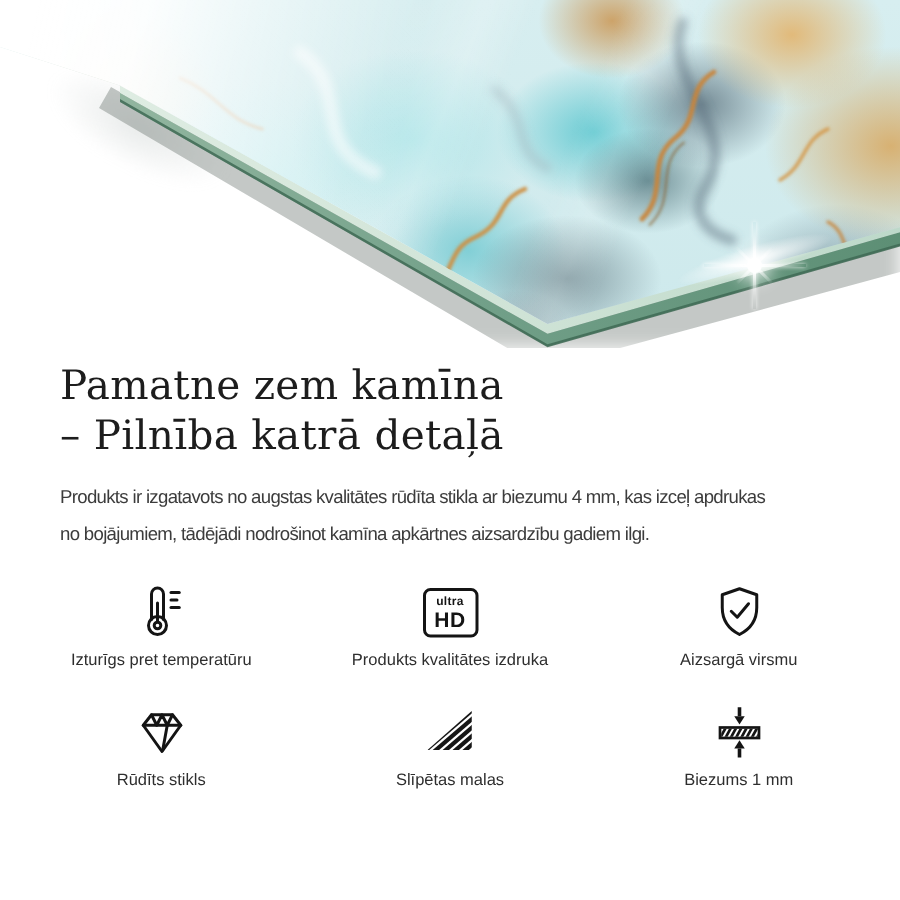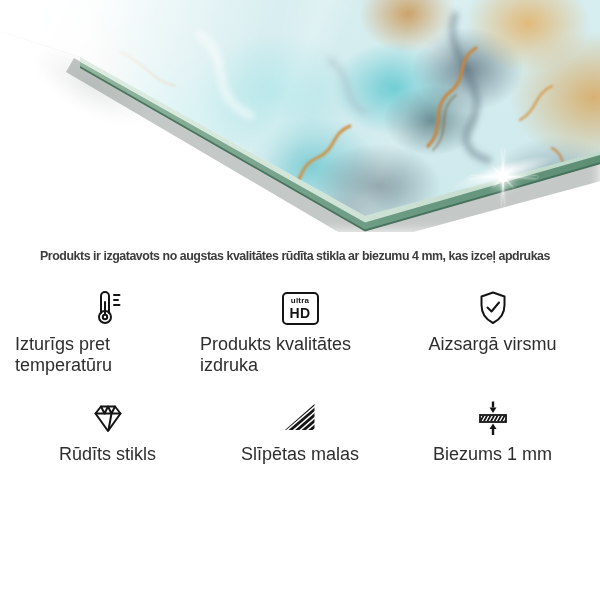--- a/index.html
+++ b/index.html
@@ -55,27 +55,27 @@
     background:linear-gradient(90deg,rgba(255,255,255,0),rgba(255,255,255,.9),rgba(255,255,255,0));}
   .sparkle .beam-d1{transform:rotate(45deg);}
   .sparkle .beam-d2{transform:rotate(-45deg);}
   .sparkle .core{position:absolute;left:29px;top:29px;width:10px;height:10px;border-radius:50%;
     background:#fff;box-shadow:0 0 12px 5px rgba(255,255,255,.95);}
 
   
   .title{margin:9px 40px 0;font-family:"DejaVu Serif","Liberation Serif",serif;font-weight:400;
     font-size:27px;line-height:33px;color:#1d1d1d;letter-spacing:.2px;}
   .desc{margin:12px 20px 0 40px;font-size:12.4px;line-height:25px;color:#3c3c3c;letter-spacing:-.45px;}
-  .desc span{display:block;white-space:nowrap;font-weight:bold;}
+  .desc span{display:block;white-space:nowrap;}
 
   
   .features{margin:17px 15px 0;display:grid;grid-template-columns:185px 200px 185px;row-gap:20px;}
   .feature{display:flex;flex-direction:column;align-items:center;}
   .feature .ic{height:44px;display:flex;align-items:center;justify-content:center;}
-  .feature .lbl{margin-top:4px;font-size:18px;color:#2e2e2e;}
+  .feature .lbl{margin-top:4px;font-size:11px;color:#2e2e2e;text-align:right;}
   .ficon{stroke:#141414;fill:none;stroke-width:2;stroke-linecap:round;stroke-linejoin:round;}
   .uhd{width:33px;height:29px;border:2.6px solid #141414;border-radius:5px;display:flex;
     flex-direction:column;align-items:center;justify-content:center;line-height:1;color:#141414;}
   .uhd .u{font-size:8px;font-weight:700;letter-spacing:.2px;}
   .uhd .h{font-size:14px;font-weight:700;margin-top:1px;letter-spacing:.3px;}
 </style>
 </head>
 <body>
 
 <div class="page">
@@ -117,23 +117,28 @@
     <div class="edge-glint"></div>
     <div class="sparkle">
       <span class="beam-h"></span>
         <span class="beam-v"></span>
       <span class="beam-d1"></span>
         <span class="beam-d2"></span>
       <span class="core"></span>
     </div>
   </section>
 
+  <h1 class="title">
+    <span>Pamatne zem kamīna</span><br>
+    <span>– Pilnība katrā detaļā</span>
+  </h1>
 
   <p class="desc">
     <span>Produkts ir izgatavots no augstas kvalitātes rūdīta stikla ar biezumu 4 mm, kas izceļ apdrukas</span>
+    <span>no bojājumiem, tādējādi nodrošinot kamīna apkārtnes aizsardzību gadiem ilgi.</span>
   </p>
 
   <div class="features">
 
     <div class="feature">
       <div class="ic">
         <svg class="ficon" width="40" height="40" viewBox="0 0 40 40">
           <circle cx="17" cy="29" r="6"></circle>
           <path d="M13 25 V8 a4 4 0 0 1 8 0 V25"></path>
           <circle cx="17" cy="29" r="2.2"></circle>

